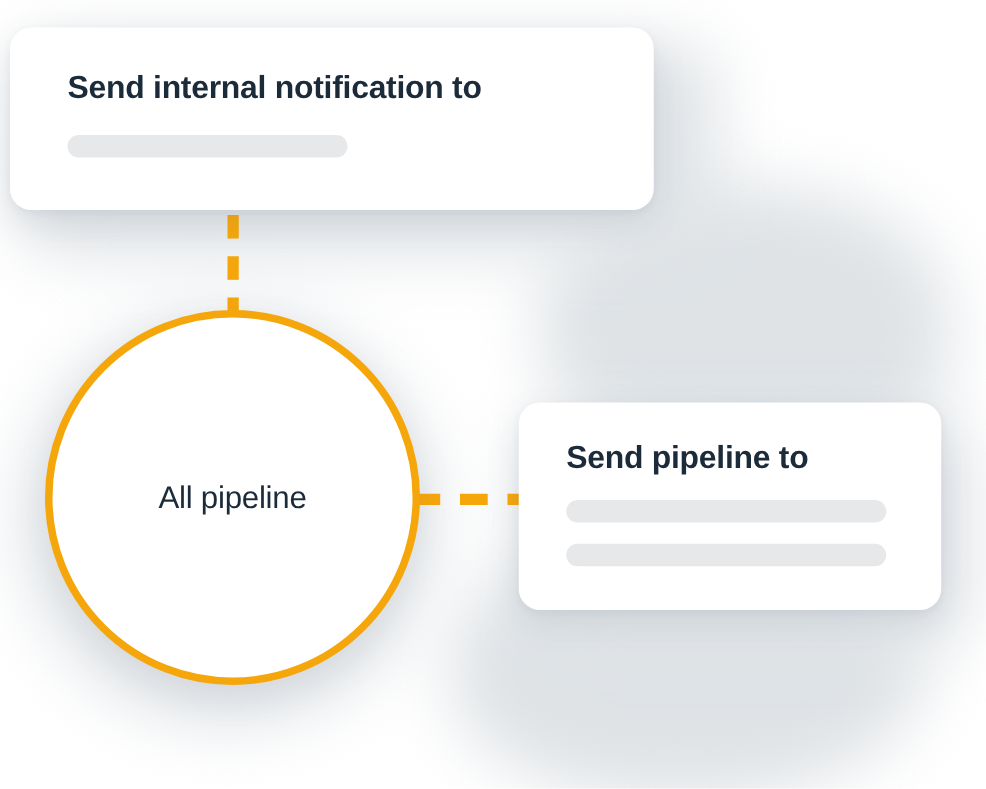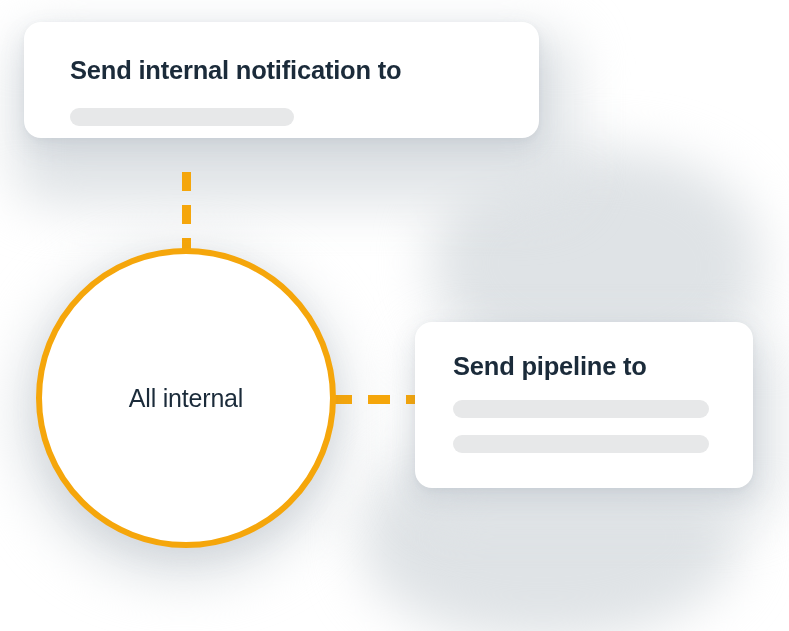--- a/index.html
+++ b/index.html
@@ -79,21 +79,21 @@
 
   
   .card {
     position: absolute;
     background: #ffffff;
     border-radius: 17px;
     box-shadow: 0 10px 26px rgba(96, 112, 128, 0.13),
                 0 2px 6px rgba(96, 112, 128, 0.07);
     padding: 34px 34px 30px 46px;
   }
-  .card-top   { left: 24px;  top: 22px;  width: 515px; height: 116px; }
+  .card-top   { left: 8px;  top: 22px;  width: 515px; height: 146px; }
   .card-right { left: 415px; top: 322px; width: 338px; height: 166px;
                 padding: 30px 18px 26px 38px; }
 
   .card-title {
     color: var(--ink);
     font-weight: bold;
     letter-spacing: -0.2px;
     white-space: nowrap;
   }
   .card-top   .card-title { font-size: 25.5px; line-height: 1.1; }
@@ -146,21 +146,21 @@
   <div class="connector connector-vertical"></div>
   <div class="connector connector-horizontal"></div>
 
   <div class="card card-top">
     <div class="card-title">Send internal notification to</div>
     <div class="placeholder-bar"></div>
   </div>
 
   <div class="circle-node">
     <div class="circle-label">
-      <span>All internal</span>
+      <span>All pipeline</span>
       <br>
     </div>
   </div>
 
   <div class="card card-right">
     <div class="card-title">Send pipeline to</div>
     <div class="placeholder-bar bar-1"></div>
     <div class="placeholder-bar bar-2"></div>
   </div>
 

